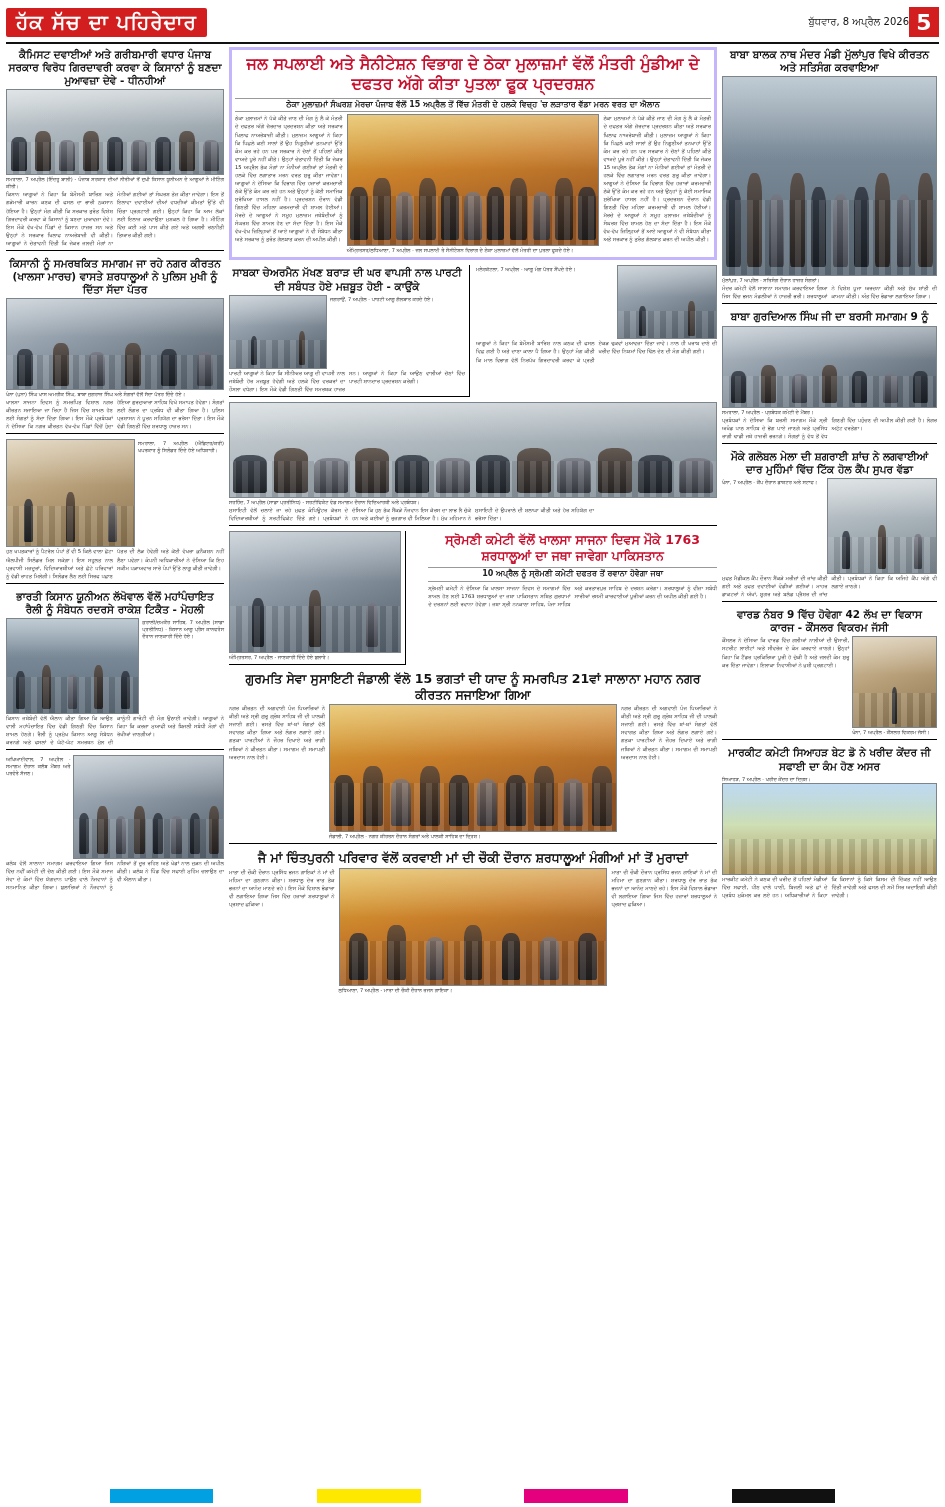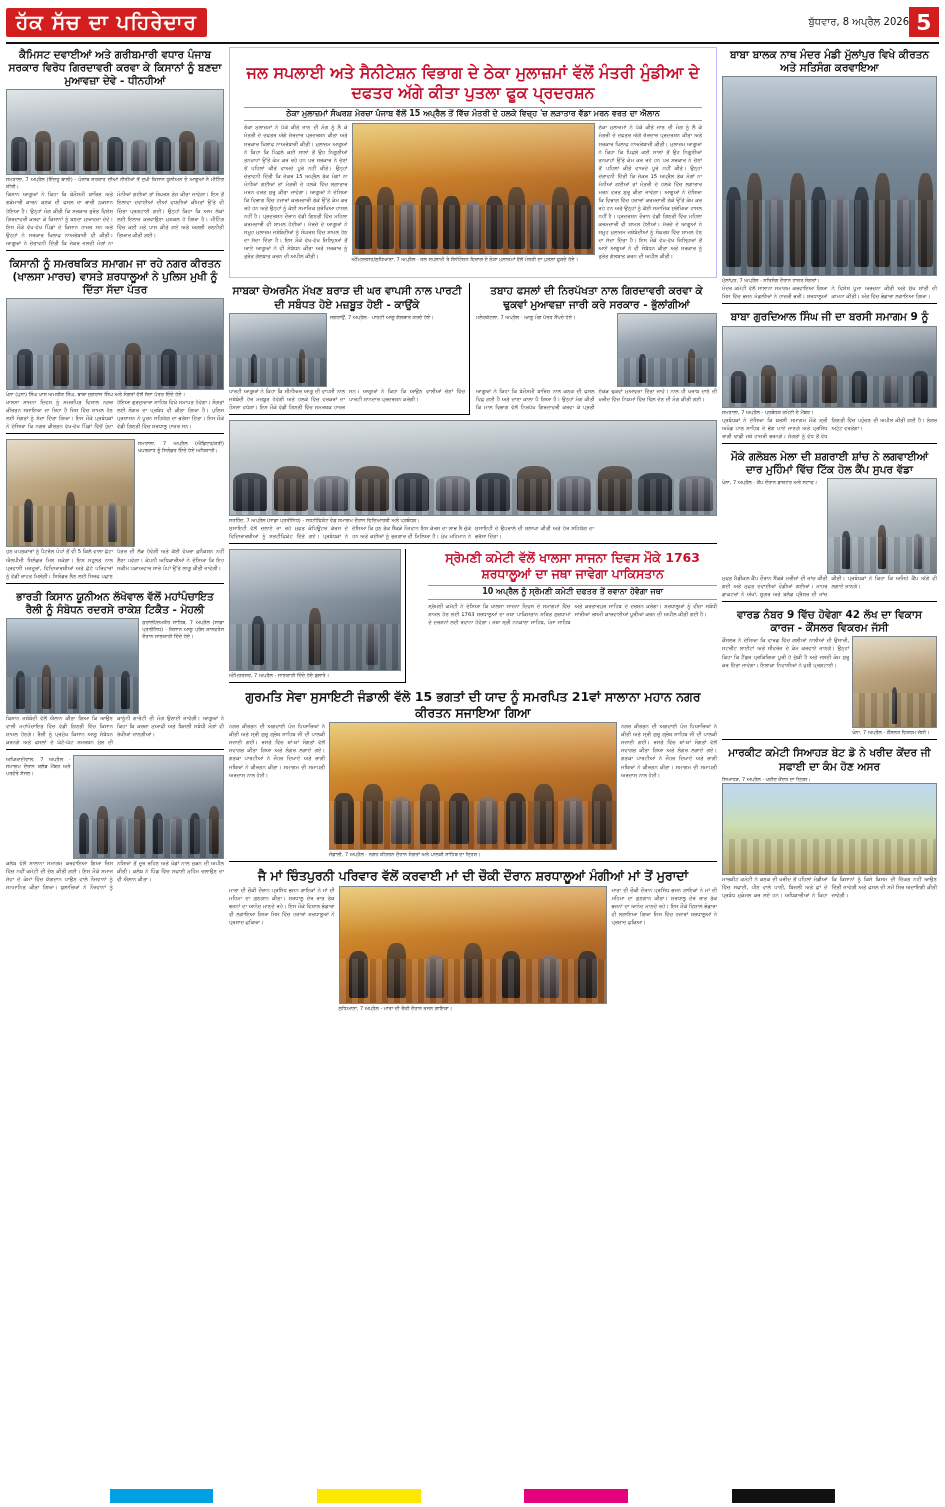--- a/index.html
+++ b/index.html
@@ -112,21 +112,21 @@
   .photo .figs i {
     display:block; width:7%; height:70%;
     background: linear-gradient(180deg, rgba(40,45,55,.75), rgba(20,24,30,.9));
     border-radius: 40% 40% 12% 12% / 22% 22% 6% 6%;
   }
   .photo .figs i:nth-child(2n) { height:82%; background: linear-gradient(180deg, rgba(85,70,60,.8), rgba(35,30,28,.92)); }
   .photo .figs i:nth-child(3n) { height:64%; background: linear-gradient(180deg, rgba(120,120,130,.75), rgba(50,52,60,.9)); }
   .photo .sky { position:absolute; top:0; left:0; right:0; height:42%; background:linear-gradient(180deg, rgba(255,255,255,.35), rgba(255,255,255,0)); }
   .bottom-bar { position:absolute; left:6px; right:6px; bottom:4px; height:14px; display:flex; }
   .bottom-bar span { flex:1; }
-  .boxed { border:1px solid #c4b5fd; padding:14px; }
+  .boxed { border:3px solid #c4b5fd; padding:3px; }
 </style>
 </head>
 <body>
 
 <div class="page">
 
   <div class="masthead">
     <div class="logo">ਹੱਕ ਸੱਚ ਦਾ ਪਹਿਰੇਦਾਰ</div>
     <div class="masthead-right">
       <div class="issue-date">ਬੁੱਧਵਾਰ, 8 ਅਪ੍ਰੈਲ 2026</div>
@@ -281,21 +281,20 @@
                   <i></i>
                 </div>
             </div>
             <div style="width:58%">
               <div class="cap">ਜਗਰਾਉਂ, 7 ਅਪ੍ਰੈਲ - ਪਾਰਟੀ ਆਗੂ ਗੱਲਬਾਤ ਕਰਦੇ ਹੋਏ।</div>
             </div>
           </div>
           <div class="body c2">ਪਾਰਟੀ ਆਗੂਆਂ ਨੇ ਕਿਹਾ ਕਿ ਸੀਨੀਅਰ ਆਗੂ ਦੀ ਵਾਪਸੀ ਨਾਲ ਜਥੇਬੰਦੀ ਹੋਰ ਮਜ਼ਬੂਤ ਹੋਵੇਗੀ ਅਤੇ ਹਲਕੇ ਵਿੱਚ ਵਰਕਰਾਂ ਦਾ ਹੌਸਲਾ ਵਧੇਗਾ। ਇਸ ਮੌਕੇ ਵੱਡੀ ਗਿਣਤੀ ਵਿੱਚ ਸਮਰਥਕ ਹਾਜ਼ਰ ਸਨ। ਆਗੂਆਂ ਨੇ ਕਿਹਾ ਕਿ ਆਉਣ ਵਾਲੀਆਂ ਚੋਣਾਂ ਵਿੱਚ ਪਾਰਟੀ ਸ਼ਾਨਦਾਰ ਪ੍ਰਦਰਸ਼ਨ ਕਰੇਗੀ।</div>
         </div>
         <div class="art" style="width:50%">
-          <div class="hl s3">ਤਬਾਹ ਫਸਲਾਂ ਦੀ ਨਿਰਪੱਖਤਾ ਨਾਲ ਗਿਰਦਾਵਰੀ ਕਰਵਾ ਕੇ ਢੁਕਵਾਂ ਮੁਆਵਜ਼ਾ ਜਾਰੀ ਕਰੇ ਸਰਕਾਰ - ਭੁੱਲਾਂਗੀਆਂ</div>
           <div style="display:flex; gap:3px;">
             <div style="width:58%">
               <div class="cap">ਮਲੇਰਕੋਟਲਾ, 7 ਅਪ੍ਰੈਲ - ਆਗੂ ਮੰਗ ਪੱਤਰ ਸੌਂਪਦੇ ਹੋਏ।</div>
             </div>
             <div class="photo" style="height:74px; width:42%">
               <div class="sky"></div>
                 <div class="figs">
                   <i></i>
                   <i></i>
                 </div>

